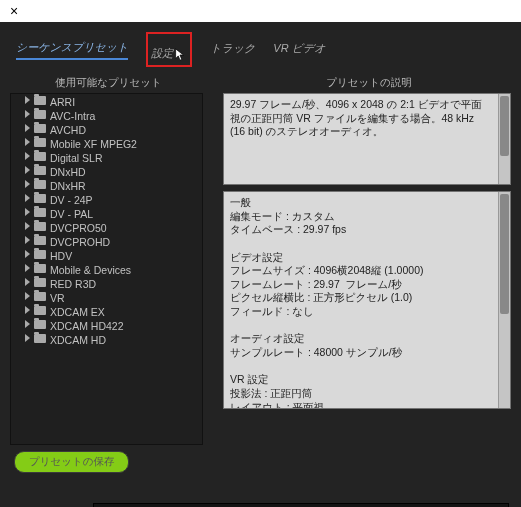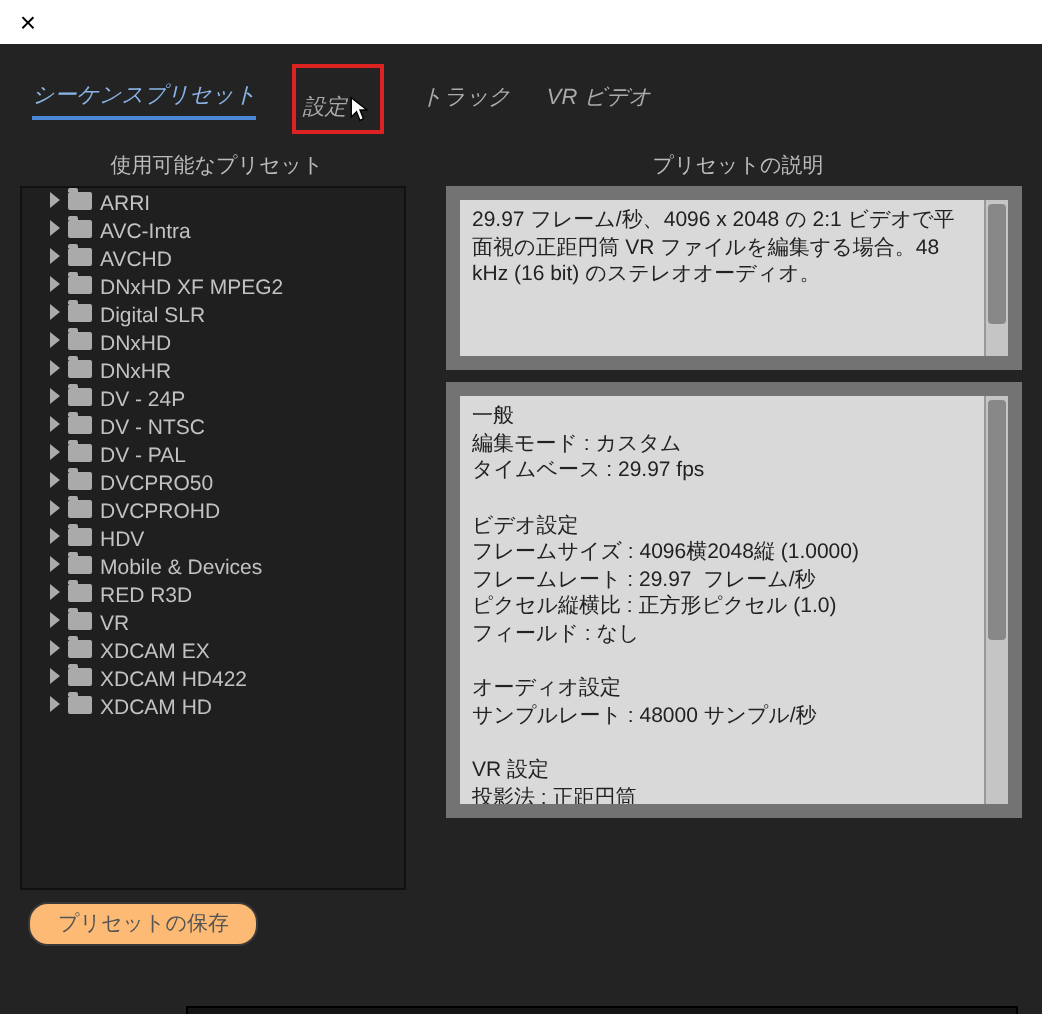--- a/index.html
+++ b/index.html
@@ -97,21 +97,21 @@
   }
   .folder-icon::before {
     content:"";
     position:absolute; top:-2px; left:0;
     width:5px; height:2px; background:#aaa; border-radius:1px 1px 0 0;
   }
 
   .desc-box, .detail-box {
     background: #d9d9d9;
     color: #222;
-    border: 7px solid #737373;
+    border: 1px solid #737373;
     font-size: 10.5px;
     padding: 4px 6px;
     overflow: hidden;
     position: relative;
   }
   .desc-box { height: 92px; }
   .detail-box { height: 218px; margin-top: 6px; }
   .scrollbar {
     position: absolute;
     right: 0; top: 0; bottom: 0;
@@ -128,21 +128,21 @@
   .desc-text, .detail-text {
     white-space: pre-wrap;
     line-height: 1.3;
     padding-right: 14px;
   }
 
   .disabled-btn {
     display: inline-block;
     margin: 6px 0 0 4px;
     padding: 3px 14px;
-    background: #fdba74;
+    background: #84cc16;
     color: #555;
     border: 1px solid #3a3a3a;
     border-radius: 10px;
     font-size: 10.5px;
   }
 
   .seq-row {
     display: flex;
     align-items: center;
     gap: 8px;
@@ -196,46 +196,41 @@
             <span>AVC-Intra</span>
           </div>
           <div class="tree-row">
             <span class="twisty"></span>
             <span class="folder-icon"></span>
             <span>AVCHD</span>
           </div>
           <div class="tree-row">
             <span class="twisty"></span>
             <span class="folder-icon"></span>
-            <span>DNxHD XF MPEG2</span>
+            <span>Mobile XF MPEG2</span>
           </div>
           <div class="tree-row">
             <span class="twisty"></span>
             <span class="folder-icon"></span>
             <span>Digital SLR</span>
           </div>
           <div class="tree-row">
             <span class="twisty"></span>
             <span class="folder-icon"></span>
             <span>DNxHD</span>
           </div>
           <div class="tree-row">
             <span class="twisty"></span>
             <span class="folder-icon"></span>
             <span>DNxHR</span>
           </div>
           <div class="tree-row">
             <span class="twisty"></span>
             <span class="folder-icon"></span>
             <span>DV - 24P</span>
-          </div>
-          <div class="tree-row">
-            <span class="twisty"></span>
-            <span class="folder-icon"></span>
-            <span>DV - NTSC</span>
           </div>
           <div class="tree-row">
             <span class="twisty"></span>
             <span class="folder-icon"></span>
             <span>DV - PAL</span>
           </div>
           <div class="tree-row">
             <span class="twisty"></span>
             <span class="folder-icon"></span>
             <span>DVCPRO50</span>

